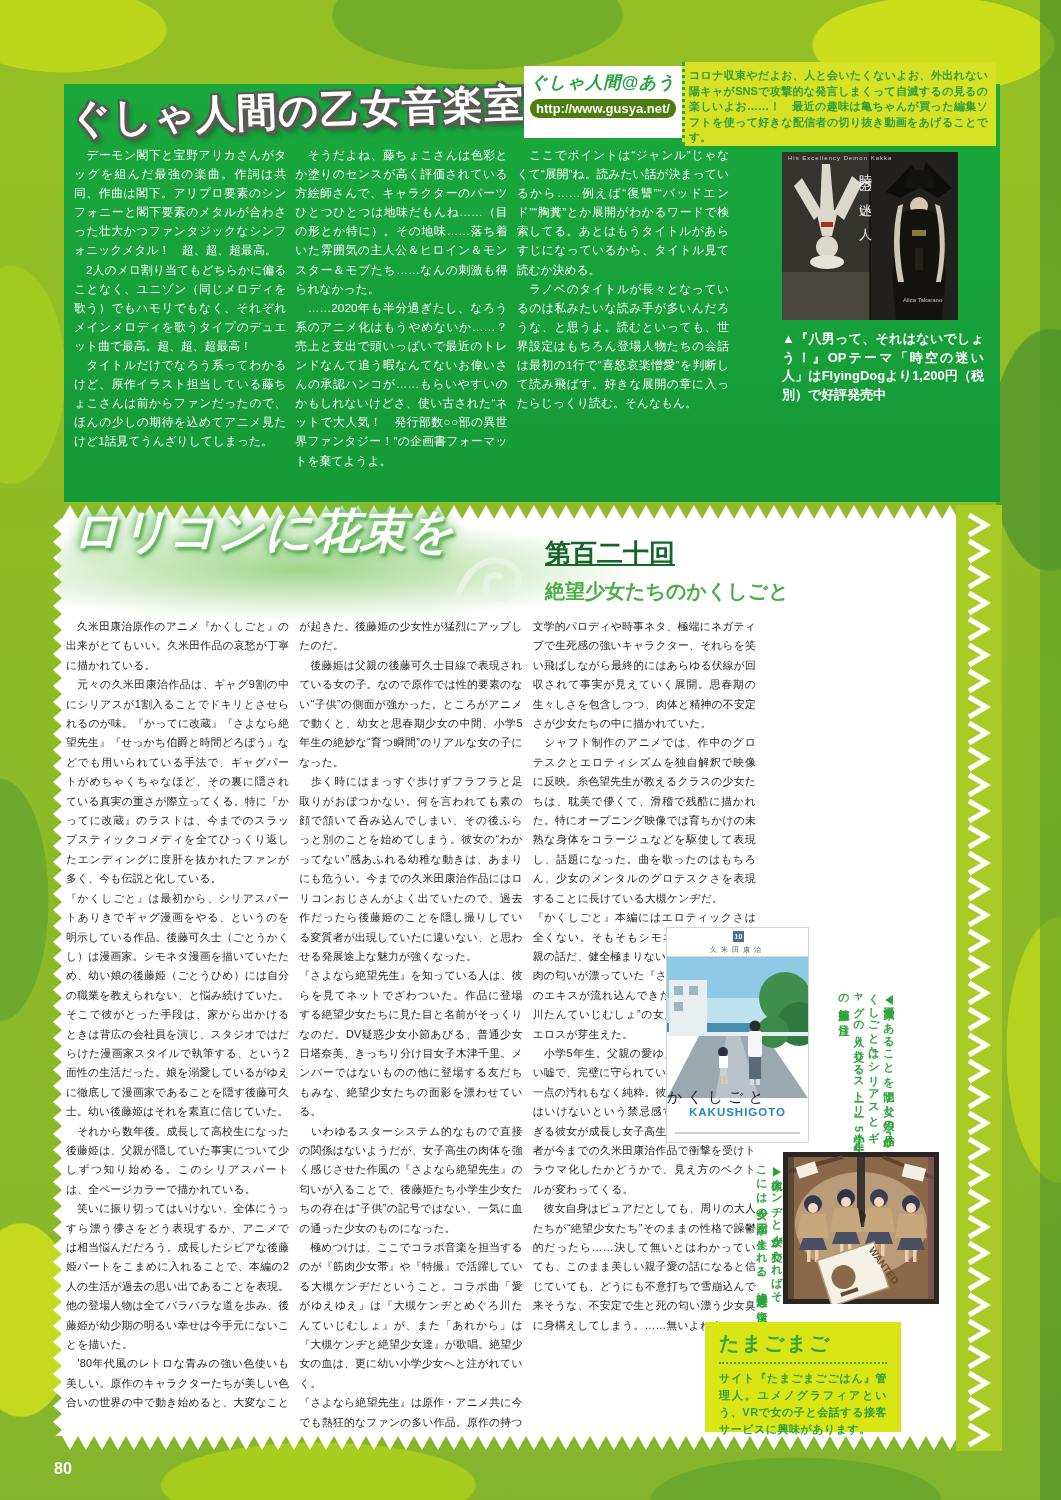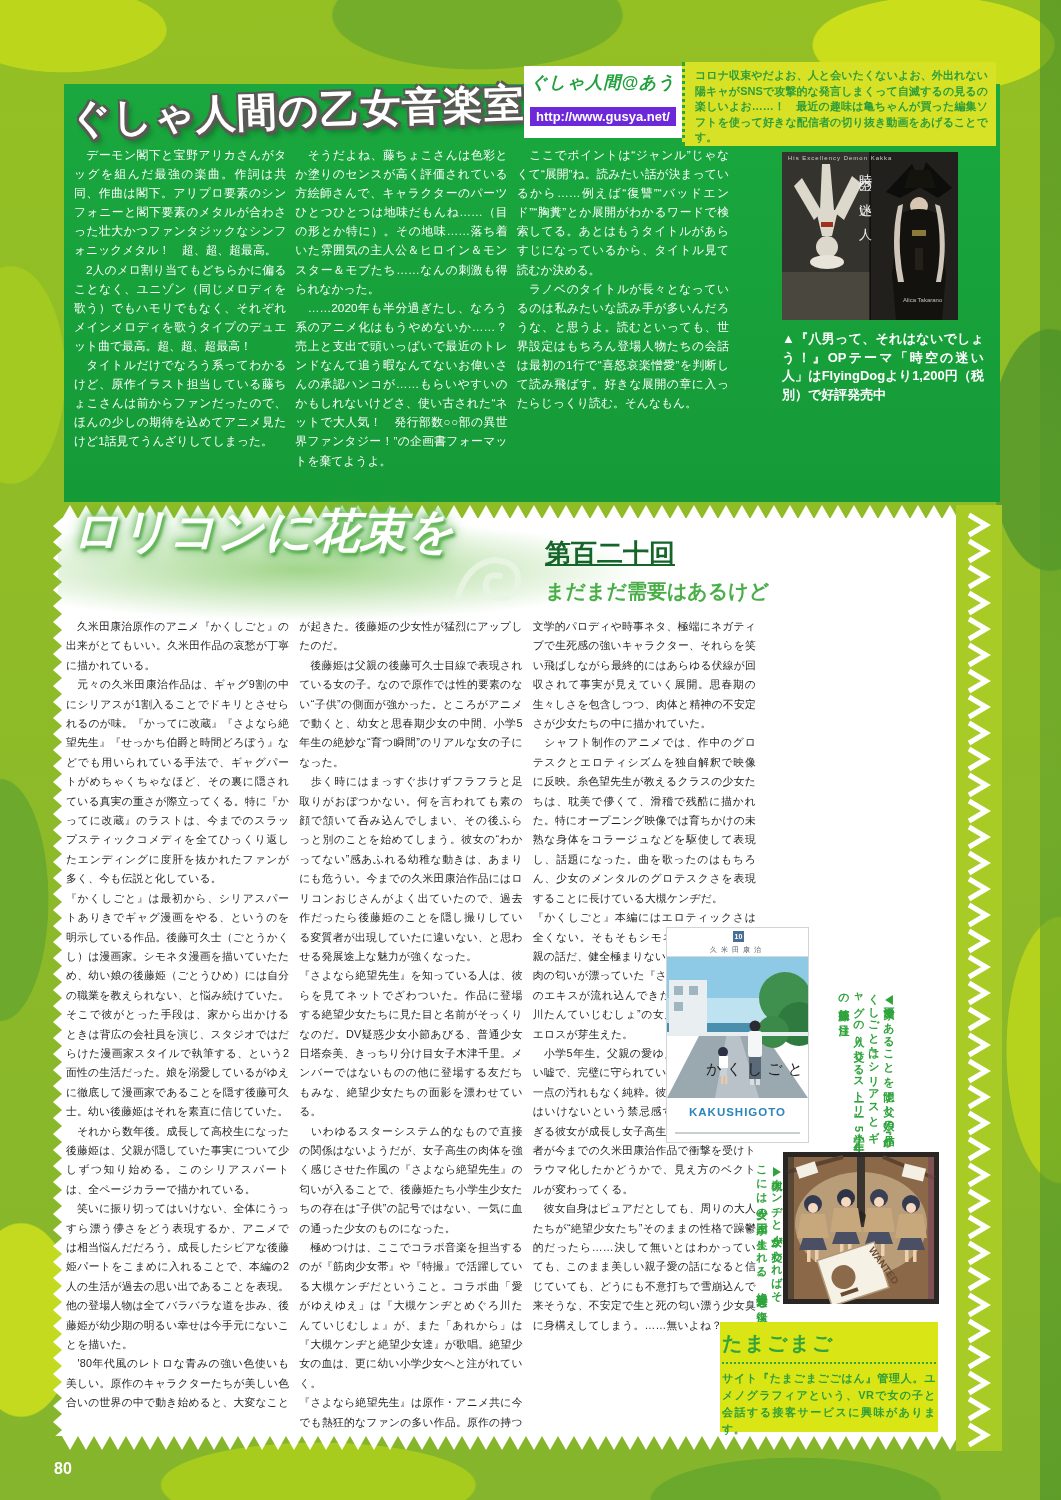--- a/index.html
+++ b/index.html
@@ -26,25 +26,25 @@
   .green-panel { left:64px; top:84px; width:936px; height:418px;
     background:linear-gradient(180deg,#1aa83e,#159a38); }
   .music-logo { left:70px; top:90px; width:480px; font-weight:900; font-size:40px;
     color:#ffffff; letter-spacing:1px; transform:rotate(-2deg); line-height:1;
     text-shadow:3px 3px 0 #5a5a55,-2px -2px 0 #5a5a55,2px -2px 0 #5a5a55,
       -2px 2px 0 #5a5a55,0 4px 0 #5a5a55,4px 0 0 #5a5a55,4px 5px 6px rgba(0,0,0,.45); }
   .author-box { left:524px; top:66px; width:158px; height:72px; background:#ffffff;
     padding:5px 6px; box-sizing:border-box; }
   .author-name { color:#21a03c; font-weight:900; font-size:17px; font-style:italic;
     text-align:center; letter-spacing:1px; }
-  .author-url { margin-top:13px; background:#6d28d9; color:#ffffff; font-weight:700;
-    font-size:13px; text-align:center; padding:2px 0; }
+  .author-url { margin-top:5px; background:#4d7c0f; color:#ffffff; font-weight:700;
+    font-size:13px; text-align:center; padding:2px 0;border-radius:9px; }
   .bio-box { left:682px; top:62px; width:314px; height:84px; background:#d7e125;
     color:#2f9e3a; font-size:11px; line-height:15.5px; font-weight:700;
-    padding:6px 8px 6px 10px; box-sizing:border-box;
+    padding:6px 8px 6px 4px; box-sizing:border-box;
     border-left:3px dotted #2aa43c; text-align:justify; }
   .music-text { left:74px; top:146px; width:655px; height:340px;
     column-count:3; column-gap:9px; column-fill:auto;
     color:#ffffff; font-size:11.8px; line-height:19.1px; text-align:justify; overflow:hidden; }
   .music-text p, .article p { margin:0; }
 
   
   .album-cover { left:782px; top:152px; width:176px; height:168px; background:#21201c; }
   .album-vtitle { left:856px; top:163px; writing-mode:vertical-rl; color:#efefef;
     font-family:"Liberation Serif",serif; font-size:13px; letter-spacing:5px; }
@@ -75,30 +75,30 @@
     text-align:justify; overflow:hidden; }
 
   .manga-cover { left:667px; top:928px; width:141px; height:214px; background:#ffffff;
     box-shadow:0 0 0 1px #cfd4d6; z-index:2; }
   .manga-badge { left:733px; top:931px; width:11px; height:11px; background:#4a6f96;
     color:#fff; font-size:7px; font-weight:700; text-align:center; line-height:11px; z-index:3; }
   .manga-author { left:667px; top:945px; width:141px; text-align:center; font-size:7px;
     letter-spacing:4px; color:#4a5358; z-index:3; }
   .manga-romaji { left:667px; top:1106px; width:141px; text-align:center; font-size:11.5px;
     font-weight:700; letter-spacing:1px; color:#2a85b8; z-index:3; }
-  .manga-title { left:667px; top:1060px; width:141px; text-align:right; font-size:15px;
+  .manga-title { left:667px; top:1088px; width:141px; text-align:left; font-size:15px;
     letter-spacing:5px; color:#1c1c1c; font-family:"Liberation Serif",serif; z-index:3; }
   .v-caption { writing-mode:vertical-rl; text-orientation:mixed; font-size:11px;
     line-height:15px; color:#2fa43c; font-weight:700; letter-spacing:1px; z-index:2; }
   .manga-caption { left:812px; top:986px; width:84px; height:158px; }
   .cd-cover { left:783px; top:1152px; width:156px; height:152px; z-index:2; }
   .cd-caption { left:722px; top:1158px; width:62px; height:152px; }
 
-  .profile-box { left:720px; top:1322px; width:218px; height:110px; background:#d9e514;
-    padding:8px 2px; box-sizing:border-box; z-index:2; }
+  .profile-box { left:705px; top:1322px; width:196px; height:110px; background:#d9e514;
+    padding:8px 14px; box-sizing:border-box; z-index:2; }
   .profile-name { color:#33a33c; font-weight:900; font-size:20px; letter-spacing:2px; }
   .profile-sep { border-top:2px dotted #3aa53c; margin:5px 0 6px 0; }
   .profile-bio { color:#2f9e3a; font-size:11px; line-height:17px; font-weight:700;
     letter-spacing:0.5px; text-align:justify; }
 
   .page-number { left:54px; top:1460px; color:#ffffff; font-size:16px; font-weight:700; }
   .right-dark-strip { left:1040px; top:0; width:21px; height:1500px;
     background:linear-gradient(180deg,#3a8526,#5fa02b,#3f8a27); opacity:.55; }
 </style>
 </head>
@@ -198,21 +198,21 @@
 
   <div class="abs loli-glow"></div>
   <div class="abs loli-title">ロリコンに花束を</div>
   <svg class="abs" style="left:452px;top:546px" width="76" height="62" viewBox="0 0 76 62">
     <g fill="none" stroke="#e9f5e4" stroke-width="6" opacity="0.85" stroke-linecap="round">
       <path d="M6 50 Q16 18 42 14"></path>
       <path d="M42 14 Q68 16 66 36 Q64 54 46 52 Q32 50 34 37 Q36 27 48 30"></path>
     </g>
   </svg>
   <div class="abs loli-episode">第百二十回</div>
-  <div class="abs loli-subtitle">まだまだ需要はあるけど</div>
+  <div class="abs loli-subtitle">絶望少女たちのかくしごと</div>
 
   <div class="abs article">
       <p>　久米田康治原作のアニメ『かくしごと』の出来がとてもいい。久米田作品の哀愁が丁寧に描かれている。</p>
       <p>　元々の久米田康治作品は、ギャグ9割の中にシリアスが1割入ることでドキリとさせられるのが味。『かってに改蔵』『さよなら絶望先生』『せっかち伯爵と時間どろぼう』などでも用いられている手法で、ギャグパートがめちゃくちゃなほど、その裏に隠されている真実の重さが際立ってくる。特に『かってに改蔵』のラストは、今までのスラップスティックコメディを全てひっくり返したエンディングに度肝を抜かれたファンが多く、今も伝説と化している。</p>
       <p>『かくしごと』は最初から、シリアスパートありきでギャグ漫画をやる、というのを明示している作品。後藤可久士（ごとうかくし）は漫画家。シモネタ漫画を描いていたため、幼い娘の後藤姫（ごとうひめ）には自分の職業を教えられない、と悩み続けていた。そこで彼がとった手段は、家から出かけるときは背広の会社員を演じ、スタジオではだらけた漫画家スタイルで執筆する、という2面性の生活だった。娘を溺愛しているがゆえに徹底して漫画家であることを隠す後藤可久士。幼い後藤姫はそれを素直に信じていた。</p>
       <p>　それから数年後。成長して高校生になった後藤姫は、父親が隠していた事実について少しずつ知り始める。このシリアスパートは、全ページカラーで描かれている。</p>
       <p>　笑いに振り切ってはいけない、全体にうっすら漂う儚さをどう表現するか、アニメでは相当悩んだだろう。成長したシビアな後藤姫パートをこまめに入れることで、本編の2人の生活が過去の思い出であることを表現。他の登場人物は全てバラバラな道を歩み、後藤姫が幼少期の明るい幸せは今手元にないことを描いた。</p>
       <p>　'80年代風のレトロな青みの強い色使いも美しい。原作のキャラクターたちが美しい色合いの世界の中で動き始めると、大変なことが起きた。後藤姫の少女性が猛烈にアップしたのだ。</p>
       <p>　後藤姫は父親の後藤可久士目線で表現されている女の子。なので原作では性的要素のない“子供”の側面が強かった。ところがアニメで動くと、幼女と思春期少女の中間、小学5年生の絶妙な“育つ瞬間”のリアルな女の子になった。</p>
       <p>　歩く時にはまっすぐ歩けずフラフラと足取りがおぼつかない。何を言われても素の顔で頷いて呑み込んでしまい、その後ふらっと別のことを始めてしまう。彼女の“わかってない”感あふれる幼稚な動きは、あまりにも危うい。今までの久米田康治作品にはロリコンおじさんがよく出ていたので、過去作だったら後藤姫のことを隠し撮りしている変質者が出現していたに違いない、と思わせる発展途上な魅力が強くなった。</p>

